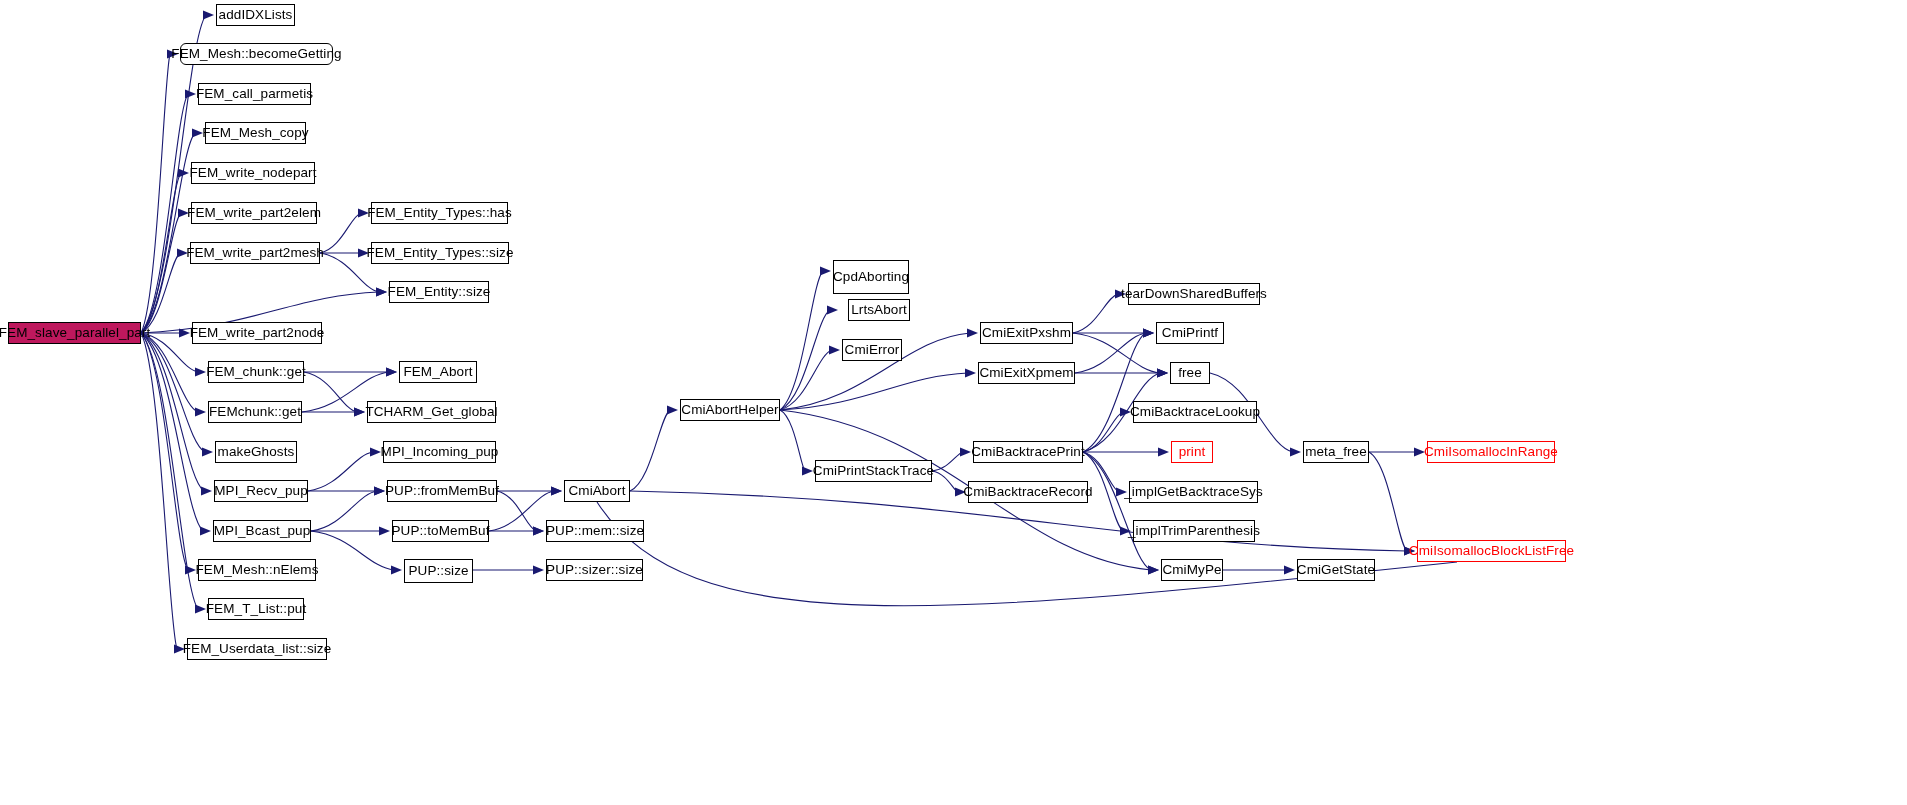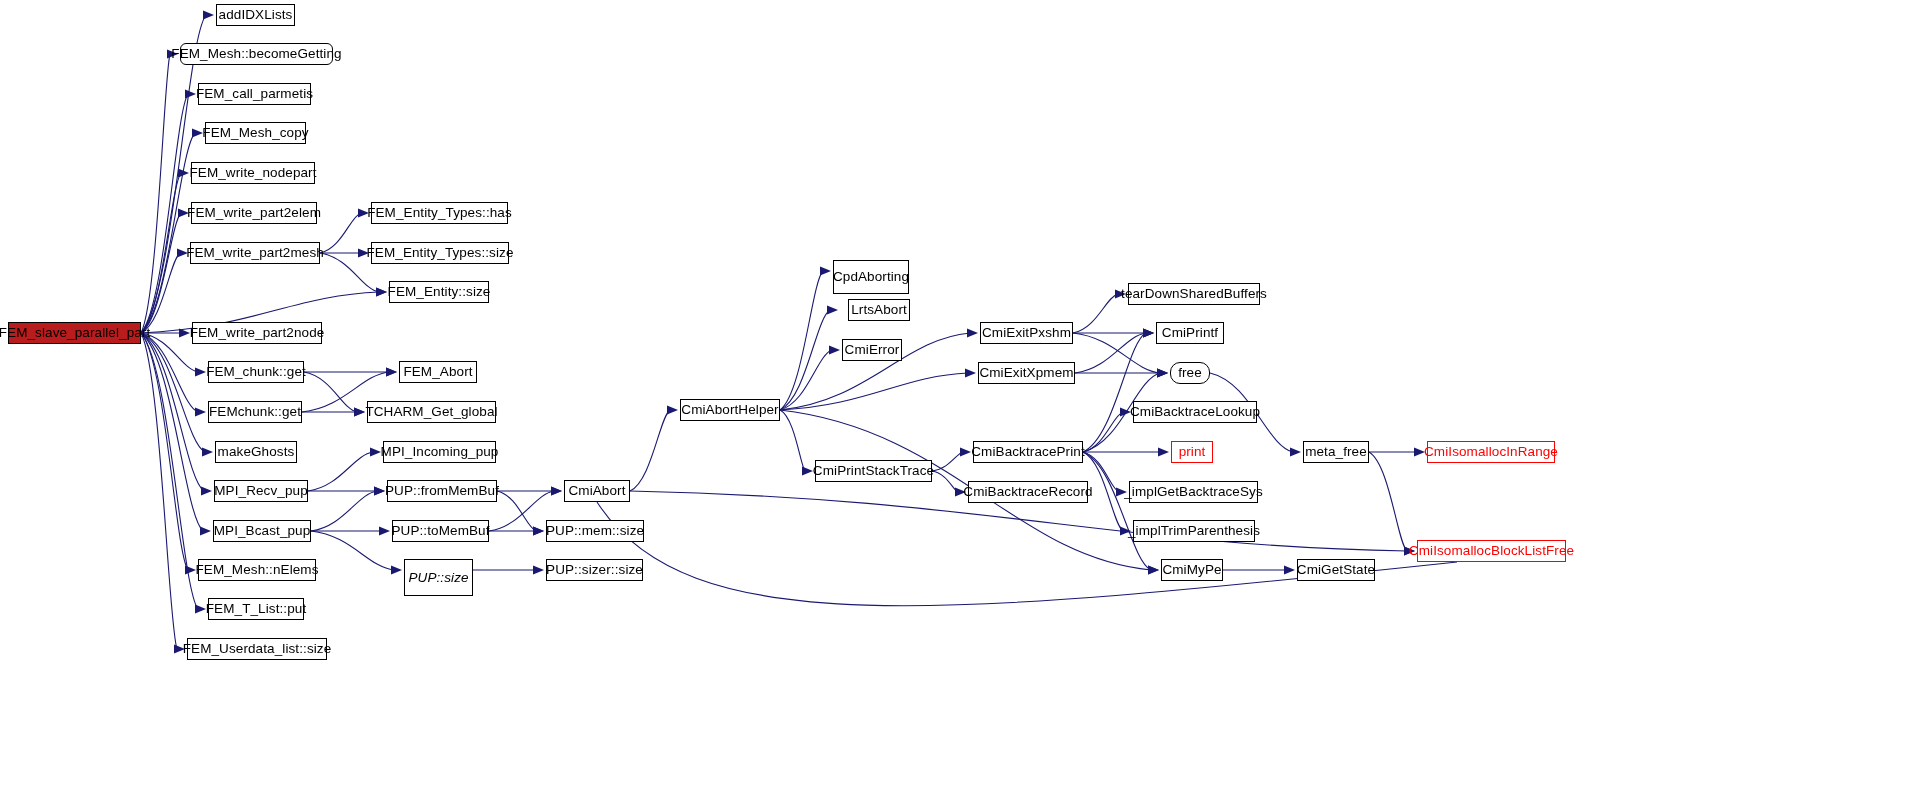--- a/index.html
+++ b/index.html
@@ -3,21 +3,21 @@
 <meta charset="utf-8">
 <style>
   html,body{margin:0;padding:0;background:#ffffff;}
   #canvas{position:relative;width:1907px;height:805px;background:#ffffff;
           font-family:"Liberation Sans",sans-serif;overflow:hidden;}
   #edges{position:absolute;left:0;top:0;width:1907px;height:805px;pointer-events:none;}
   .node{position:absolute;box-sizing:border-box;border:1px solid #000000;
         background:#ffffff;color:#000000;font-size:13.5px;line-height:1;
         display:flex;align-items:center;justify-content:center;
         white-space:nowrap;padding:0 7px;letter-spacing:0.1px;}
-  .node.root{background:#b91c1c;border-color:#000000;}
+  .node.root{background:#be185d;border-color:#000000;}
   .node.red{border-color:#ff0000;color:#ff0000;}
   .node.red span{color:#ff0000;}
 </style>
 </head>
 <body>
 
 <div id="canvas">
   <svg id="edges" viewBox="0 0 1907 805" xmlns="http://www.w3.org/2000/svg">
       <path d="M 141 333 C 173.85 294.84000000000003, 186.26 40.44, 206 15" fill="none" stroke="#191970" stroke-width="1.1"></path>
       <polygon points="214,15 203,10.4 203,19.6" fill="#191970"></polygon>
@@ -211,21 +211,21 @@
     </div>
     <div class="node" style="left: 392px; top: 520px; width: 97px; height: 22px;">
       <span>PUP::toMemBuf</span>
     </div>
     <div class="node" style="left: 546px; top: 520px; width: 98px; height: 22px;">
       <span>PUP::mem::size</span>
     </div>
     <div class="node" style="left: 198px; top: 559px; width: 118px; height: 22px;">
       <span>FEM_Mesh::nElems</span>
     </div>
-    <div class="node" style="left: 404px; top: 559px; width: 69px; height: 37px; font-style: italic;">
+    <div class="node" style="left: 404px; top: 559px; width: 69px; height: 24px;">
       <span>PUP::size</span>
     </div>
     <div class="node" style="left: 546px; top: 559px; width: 97px; height: 22px;">
       <span>PUP::sizer::size</span>
     </div>
     <div class="node" style="left: 208px; top: 598px; width: 96px; height: 22px;">
       <span>FEM_T_List::put</span>
     </div>
     <div class="node" style="left: 187px; top: 638px; width: 140px; height: 22px;">
       <span>FEM_Userdata_list::size</span>
@@ -244,21 +244,21 @@
     </div>
     <div class="node" style="left: 980px; top: 322px; width: 93px; height: 22px;">
       <span>CmiExitPxshm</span>
     </div>
     <div class="node" style="left: 1156px; top: 322px; width: 68px; height: 22px;">
       <span>CmiPrintf</span>
     </div>
     <div class="node" style="left: 978px; top: 362px; width: 97px; height: 22px;">
       <span>CmiExitXpmem</span>
     </div>
-    <div class="node" style="left: 1170px; top: 362px; width: 40px; height: 22px; border-radius: 10px;">
+    <div class="node" style="left: 1170px; top: 362px; width: 40px; height: 22px;">
       <span>free</span>
     </div>
     <div class="node" style="left: 680px; top: 399px; width: 100px; height: 22px;">
       <span>CmiAbortHelper</span>
     </div>
     <div class="node" style="left: 1133px; top: 401px; width: 124px; height: 22px;">
       <span>CmiBacktraceLookup</span>
     </div>
     <div class="node" style="left: 815px; top: 460px; width: 117px; height: 22px;">
       <span>CmiPrintStackTrace</span>

